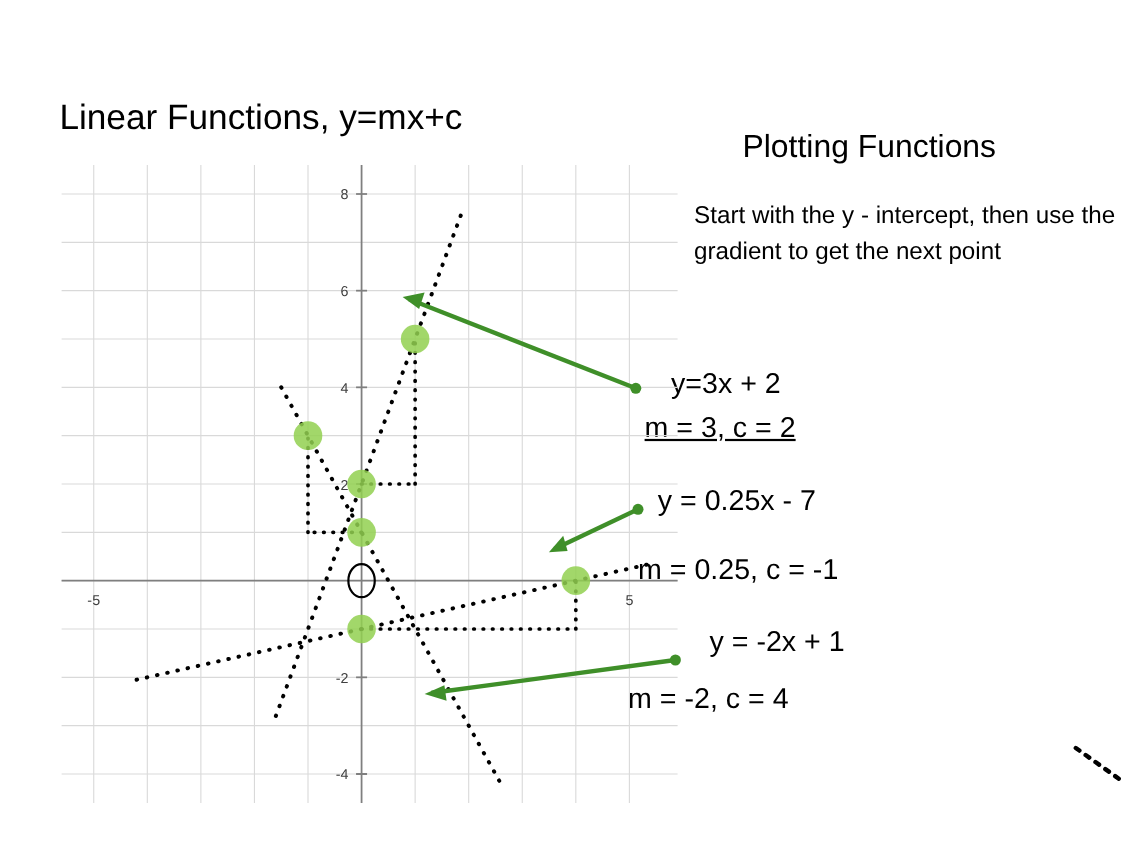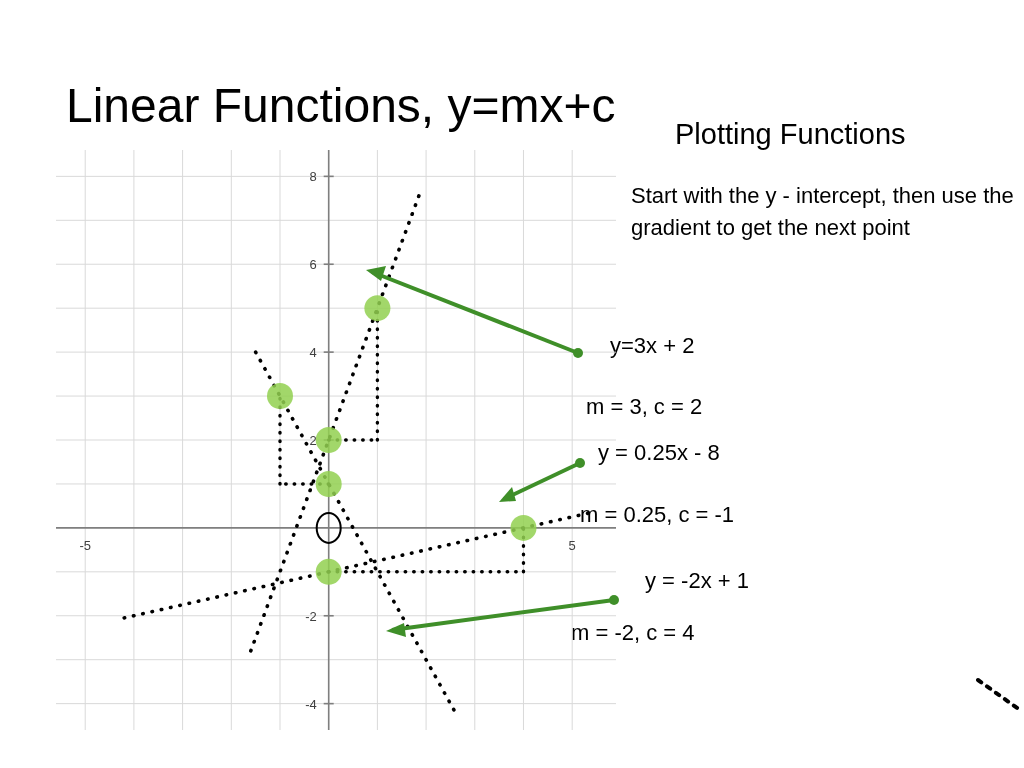--- a/index.html
+++ b/index.html
@@ -14,23 +14,23 @@
     overflow: hidden;
     font-family: "Liberation Sans", sans-serif;
     color: #000000;
   }
   #slide {
     position: absolute;
     inset: 0;
   }
   .title {
     position: absolute;
-    left: 66px;
+    left: 54px;
     top: 83px;
-    font-size: 48px;
+    font-size: 32px;
     line-height: 46px;
     color: #000;
     white-space: nowrap;
   }
   .subhead {
     position: absolute;
     left: 675px;
     top: 118px;
     font-size: 29px;
     white-space: nowrap;
@@ -39,25 +39,25 @@
     position: absolute;
     left: 592px;
     top: 180px;
     width: 432px;
     font-size: 22px;
     line-height: 32px;
     margin-left: 39px;
   }
   .eq {
     position: absolute;
-    font-size: 22px;
+    font-size: 26px;
     white-space: nowrap;
   }
   .eq1 { left: 610px; top: 333px; }
-  .eq1b { left: 586px; top: 394px; }
+  .eq1b { left: 586px; top: 373px; text-decoration: underline; }
   .eq2 { left: 598px; top: 440px; }
   .eq2b { left: 580px; top: 502px; }
   .eq3 { left: 625px; top: 568px; margin-left: 20px; }
   .eq3b { left: 571px; top: 620px; }
 
   
   #graph {
     position: absolute;
     left: 56px;
     top: 150px;
@@ -88,21 +88,21 @@
 <body>
 
 <div id="slide">
 
   <div class="title">Linear Functions, y=mx+c</div>
   <div class="subhead">Plotting Functions</div>
   <div class="instructions">Start with the y - intercept, then use the gradient to get the next point</div>
 
   <div class="eq eq1">y=3x + 2</div>
   <div class="eq eq1b">m = 3, c = 2</div>
-  <div class="eq eq2">y = 0.25x - 8</div>
+  <div class="eq eq2">y = 0.25x - 7</div>
   <div class="eq eq2b">m = 0.25, c = -1</div>
   <div class="eq eq3">y = -2x + 1</div>
   <div class="eq eq3b">m = -2, c = 4</div>
 
   <div id="graph">
     <svg class="layer" id="graph-svg" width="560" height="580" viewBox="0 0 560 580">
         <line x1="29.21739130434781" y1="0" x2="29.21739130434781" y2="580" stroke="#d9d9d9" stroke-width="1"></line>
         <line x1="77.91304347826086" y1="0" x2="77.91304347826086" y2="580" stroke="#d9d9d9" stroke-width="1"></line>
         <line x1="126.60869565217389" y1="0" x2="126.60869565217389" y2="580" stroke="#d9d9d9" stroke-width="1"></line>
         <line x1="175.30434782608694" y1="0" x2="175.30434782608694" y2="580" stroke="#d9d9d9" stroke-width="1"></line>

